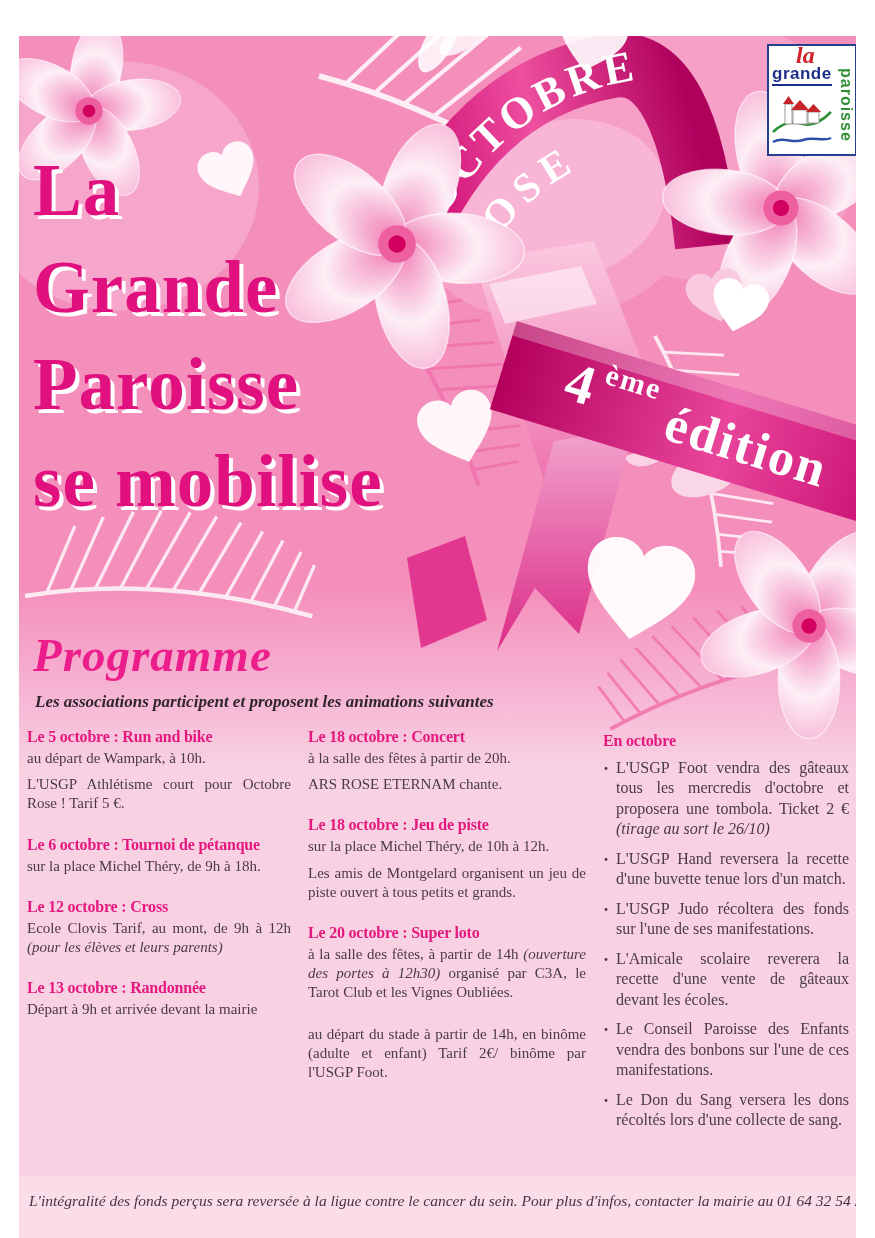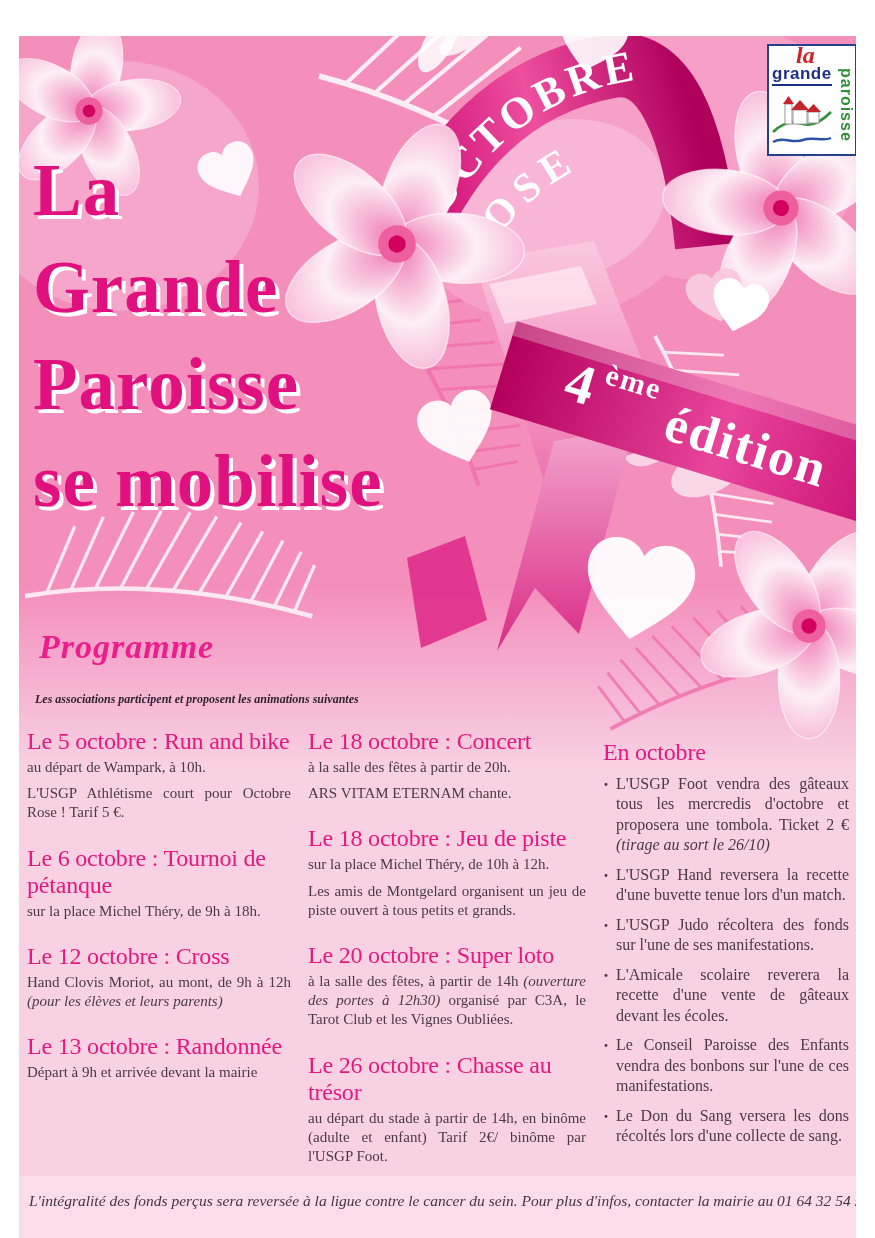--- a/index.html
+++ b/index.html
@@ -19,33 +19,33 @@
   .logo-paroisse{position:absolute;right:0px;top:22px;writing-mode:vertical-rl;color:#2f8f35;
         font-weight:bold;font-size:16px;letter-spacing:1px;font-family:"Liberation Sans",sans-serif;}
   .logo-house{position:absolute;left:2px;top:42px;}
 
   
   .title{position:absolute;left:14px;top:106px;font-weight:bold;font-size:73px;line-height:97px;
         color:#E1107F;text-shadow:4px 4px 0 #ffffff;letter-spacing:1px;width:480px;}
   .title span{display:block;}
 
   
-  .prog-head{position:absolute;left:20px;top:592px;font-size:34px;font-weight:bold;font-style:italic;
+  .prog-head{position:absolute;left:14px;top:592px;font-size:47px;font-weight:bold;font-style:italic;
         color:#EC1E8C;letter-spacing:1px;}
-  .prog-sub{position:absolute;left:16px;top:656px;font-size:12px;font-weight:bold;font-style:italic;
+  .prog-sub{position:absolute;left:16px;top:656px;font-size:17px;font-weight:bold;font-style:italic;
         color:#30242e;}
 
   
   .cols{position:absolute;left:8px;top:692px;width:822px;display:flex;gap:17px;}
   .pcol{box-sizing:border-box;}
   .pcol.c1{width:264px;} .pcol.c2{width:278px;} .pcol.c3{flex:1;}
-  .etitle{font-size:24px;font-weight:normal;color:#E4187F;margin:0 0 3px 0;letter-spacing:-0.2px;}
+  .etitle{font-size:16px;font-weight:bold;color:#E4187F;margin:0 0 3px 0;letter-spacing:-0.2px;}
   .event{margin-bottom:22px;}
   .event p{margin:0 0 7px 0;font-size:15px;line-height:1.28;color:#4A3A46;text-align:justify;}
-  .chead{margin:11px 0 8px 0;}
+  .chead{margin:4px 0 8px 0;}
   .bullet{display:flex;gap:7px;margin-bottom:9px;}
   .dot{color:#4A3A46;font-weight:bold;font-size:18px;line-height:1.28;}
   .bullet p{margin:0;font-size:16px;line-height:1.28;color:#4A3A46;text-align:justify;flex:1;}
   .it{font-style:italic;}
 
   
   .footer{position:absolute;left:0;top:1140px;width:100%;height:62px;background:#FBDDE9;}
   .footer-text{position:absolute;left:10px;top:16px;font-style:italic;font-size:15.5px;
         color:#443541;white-space:nowrap;}
 </style>
@@ -206,44 +206,43 @@
             <h3 class="etitle">Le 5 octobre  : Run and bike</h3>
             <p><span>au départ de Wampark, à 10h.</span></p>
             <p><span>L'USGP Athlétisme court pour Octobre Rose ! Tarif 5 €.</span></p>
           </div>
           <div class="event">
             <h3 class="etitle">Le 6 octobre : Tournoi de pétanque</h3>
             <p><span>sur la place Michel Théry, de 9h à 18h.</span></p>
           </div>
           <div class="event">
             <h3 class="etitle">Le 12 octobre : Cross</h3>
-            <p><span>Hand Clovis Moriot, au mont, de 9h à 12h </span><span class="it">(pour les élèves et leurs parents)</span></p>
+            <p><span>Ecole Clovis Tarif, au mont, de 9h à 12h </span><span class="it">(pour les élèves et leurs parents)</span></p>
           </div>
           <div class="event">
             <h3 class="etitle">Le 13 octobre  : Randonnée</h3>
             <p><span>Départ à 9h et arrivée devant la mairie</span></p>
           </div>
         </div>
       <div class="pcol c2">
           <div class="event">
             <h3 class="etitle">Le 18 octobre : Concert</h3>
             <p><span>à la salle des fêtes à partir de 20h.</span></p>
-            <p><span>ARS VITAM ETERNAM chante.</span></p>
+            <p><span>ARS ROSE ETERNAM chante.</span></p>
           </div>
           <div class="event">
             <h3 class="etitle">Le 18 octobre : Jeu de piste</h3>
             <p><span>sur la place Michel Théry, de 10h à 12h.</span></p>
             <p><span>Les amis de Montgelard organisent un jeu de piste ouvert à tous petits et grands.</span></p>
           </div>
           <div class="event">
             <h3 class="etitle">Le 20 octobre : Super loto</h3>
             <p><span>à la salle des fêtes, à partir de 14h </span><span class="it">(ouverture des portes à 12h30)</span><span> organisé par C3A, le Tarot Club et les Vignes Oubliées.</span></p>
           </div>
           <div class="event">
-            <h3 class="etitle">Le 26 octobre : Chasse au trésor</h3>
             <p><span>au départ du stade à partir de 14h, en binôme (adulte et enfant) Tarif 2€/ binôme par l'USGP Foot.</span></p>
           </div>
         </div>
       <div class="pcol c3">
           <h3 class="etitle chead">En octobre</h3>
           <div class="bullet">
             <span class="dot">·</span>
             <p><span>L'USGP Foot vendra des gâteaux tous les mercredis d'octobre et proposera une tombola. Ticket 2 € </span><span class="it">(tirage au sort le 26/10)</span></p>
           </div>
           <div class="bullet">

